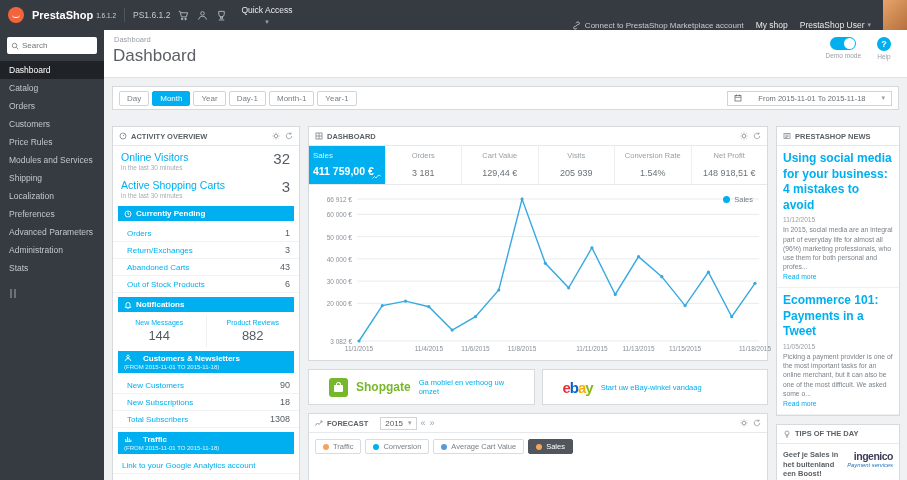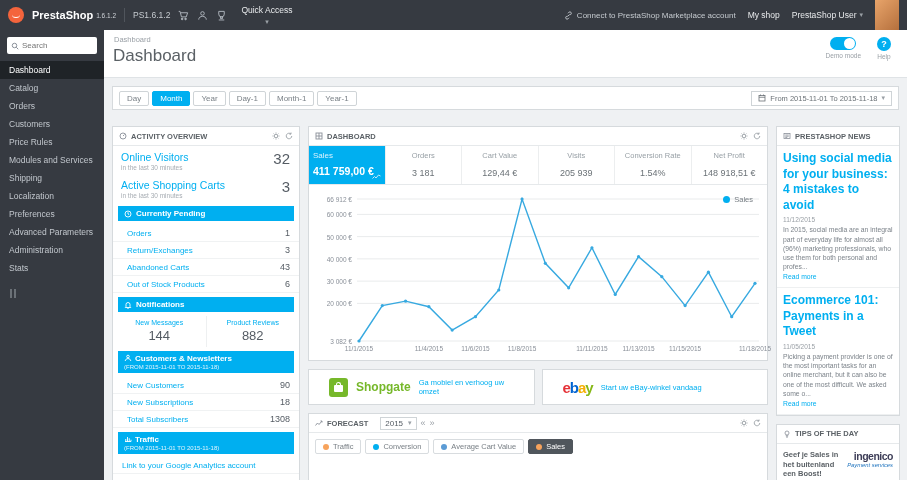--- a/index.html
+++ b/index.html
@@ -18,21 +18,21 @@
   .tb-left{display:flex;align-items:center;gap:8px;padding-left:8px;flex:1;}
   .logo{width:16px;height:16px;border-radius:50%;background:var(--logo-orange);position:relative;display:inline-block;}
   .logo .smile{position:absolute;left:4px;top:4px;width:8px;height:7px;border:1.5px solid #fff;border-top:none;border-left:none;border-right:none;border-radius:50%;}
   .brand{font-size:11px;font-weight:bold;}
   .brand-ver{font-size:6.5px;color:#cfd3d8;margin-left:-5px;}
   .tb-sep{width:1px;height:14px;background:#50555c;}
   .shop-ver{font-size:8.5px;color:#c6cbd0;}
   .tb-ico{color:#aeb4bb;display:inline-flex;cursor:pointer;}
   .qa{display:flex;align-items:center;gap:3px;font-size:8.5px;color:#e8eaec;cursor:pointer;margin-left:6px;flex-direction:column;}
   .caret{font-size:7px;color:#9aa0a6;}
-  .tb-right{display:flex;align-items:center;gap:12px;padding-right:8px;}
+  .tb-right{display:flex;align-items:flex-end;gap:12px;padding-right:0;}
   .tb-link{font-size:8px;color:#c6cbd0;display:flex;align-items:center;gap:4px;}
   .tb-item{font-size:8.5px;color:#e8eaec;display:flex;align-items:center;gap:3px;cursor:pointer;}
   .avatar{width:24px;height:30px;background:linear-gradient(135deg,#e8a46a,#b5703d);display:inline-block;}
 
   
   .sidebar{position:absolute;top:30px;left:0;bottom:0;width:104px;background:var(--dark);}
   .search{margin:7px;height:17px;background:#fff;border-radius:2px;display:flex;align-items:center;gap:3px;padding:0 4px;}
   .search svg{flex:none;color:#8a9099;}
   .search input{border:none;outline:none;width:100%;font-size:8px;color:#555;background:transparent;}
   .mitem{padding:4px 9px;font-size:8.5px;color:#c2c7cd;cursor:pointer;white-space:nowrap;}
@@ -48,40 +48,40 @@
   .head-tools{position:absolute;right:16px;top:7px;display:flex;gap:16px;}
   .tool{display:flex;flex-direction:column;align-items:center;gap:2px;}
   .toggle{width:26px;height:13px;background:var(--accent);border-radius:7px;position:relative;cursor:pointer;}
   .toggle .knob{position:absolute;right:1px;top:1px;width:11px;height:11px;border-radius:50%;background:#fff;}
   .help-ico{width:14px;height:14px;border-radius:50%;background:var(--accent);color:#fff;font-size:9px;font-weight:bold;display:flex;align-items:center;justify-content:center;cursor:pointer;}
   .tool-lbl{font-size:6.5px;color:#9aa0a6;}
 
   .toolbar{margin:8px;background:#fff;border:1px solid var(--panel-border);height:24px;display:flex;align-items:center;padding:0 6px;gap:3px;}
   .tbtn{border:1px solid #cfd4d7;background:#fff;color:#7a8187;font-size:8px;padding:2px 7px;border-radius:2px;cursor:pointer;}
   .tbtn.active{background:var(--accent);border-color:var(--accent);color:#fff;}
-  .datebox{margin-left:auto;display:flex;gap:4px;border:1px solid #cfd4d7;padding:2px 6px;font-size:7.5px;color:#6b7277;background:#fff;cursor:pointer;}
+  .datebox{margin-left:auto;display:flex;gap:16px;border:1px solid #cfd4d7;padding:2px 6px;font-size:7.5px;color:#6b7277;background:#fff;cursor:pointer;}
 
   .content{display:flex;gap:8px;padding:8px;align-items:flex-start;}
   .panel{background:#fff;border:1px solid var(--panel-border);}
   .panel-h{height:19px;display:flex;align-items:center;gap:4px;padding:0 6px;border-bottom:1px solid #e6e9eb;color:#5b6166;font-size:7.5px;font-weight:bold;}
   .ph-icons{margin-left:auto;display:flex;gap:5px;color:#9aa0a6;}
   .ph-icons span{cursor:pointer;display:inline-flex;}
   .ph-ico{color:#8a9099;display:inline-flex;}
 
   
   .activity{width:188px;flex:none;min-height:362px;}
   .stat{position:relative;padding:5px 8px 3px;}
   .stat .lbl{color:var(--accent);font-size:10.5px;}
   .stat .sub{color:#a6acb2;font-size:6.5px;margin-top:1px;}
   .stat .num{position:absolute;right:9px;top:4px;font-size:15px;color:#555c64;}
   .sec{background:var(--accent);color:#fff;margin:4px 5px;padding:3px 6px;display:flex;align-items:center;gap:4px;font-size:8px;font-weight:bold;}
   .sec.two{flex-direction:column;align-items:flex-start;gap:1px;}
   .sec .sec-sub{font-weight:normal;font-size:6px;color:#dff4fd;}
   .sec svg{flex:none;}
-  .sec .row1{display:flex;align-items:flex-start;gap:3px;}
+  .sec .row1{display:flex;align-items:flex-start;gap:11px;}
   .arow{display:flex;justify-content:space-between;align-items:center;padding:3px 9px 3px 14px;border-bottom:1px solid #f0f2f3;}
   .arow .lbl{color:var(--accent);font-size:8px;}
   .arow .val{color:#555c64;font-size:9px;}
   .ncols{display:flex;margin:2px 0 3px;}
   .ncol{flex:1;text-align:center;padding:3px 2px 4px;}
   .ncol + .ncol{border-left:1px solid #eef0f1;}
   .ncol .nlbl{color:var(--accent);font-size:7px;}
   .ncol .nval{color:#555c64;font-size:13px;margin-top:2px;}
   .link-row{padding-left:9px;}
 

